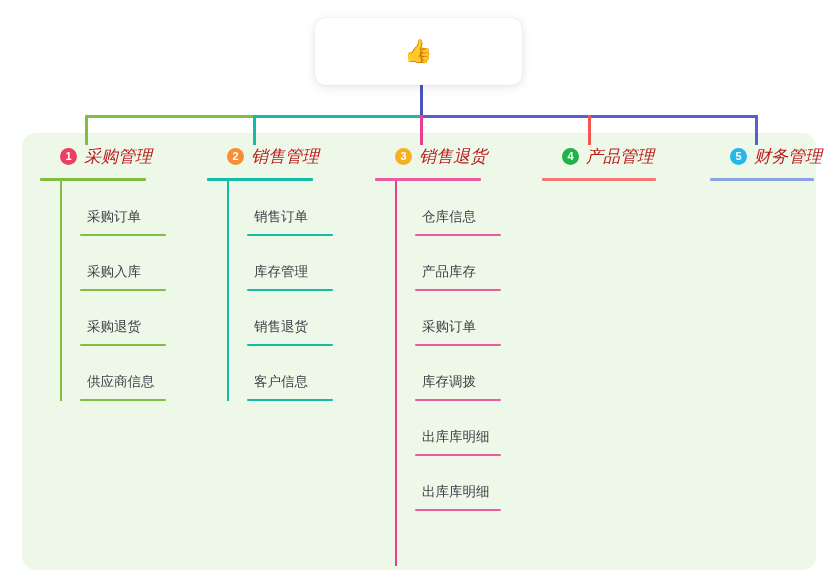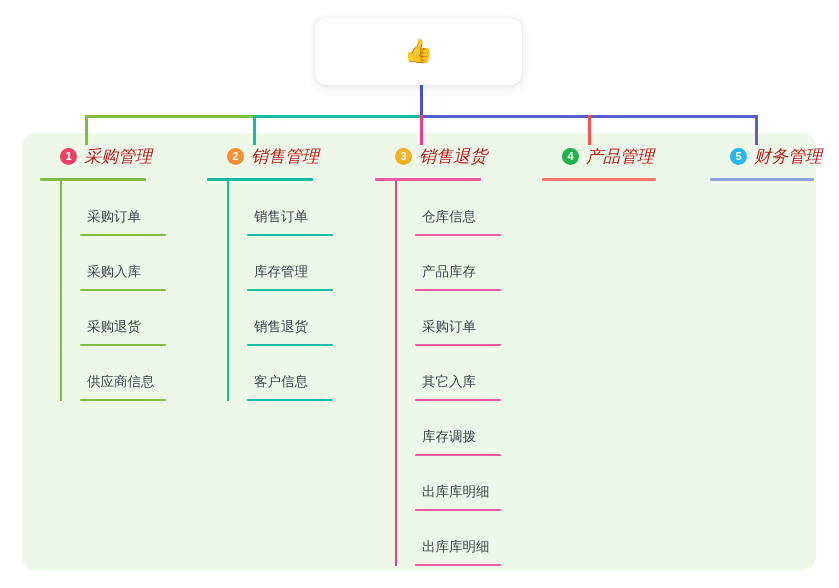--- a/index.html
+++ b/index.html
@@ -226,24 +226,20 @@
           </div>
           <div class="leaf">
             <span class="leaf-text">产品库存</span>
             <div class="leaf-rule" style="width: 86px; background: rgb(234, 91, 160);"></div>
           </div>
           <div class="leaf">
             <span class="leaf-text">采购订单</span>
             <div class="leaf-rule" style="width: 86px; background: rgb(234, 91, 160);"></div>
           </div>
           <div class="leaf">
-            <span class="leaf-text">其它入库</span>
-            <div class="leaf-rule" style="width: 86px; background: rgb(234, 91, 160);"></div>
-          </div>
-          <div class="leaf">
             <span class="leaf-text">库存调拨</span>
             <div class="leaf-rule" style="width: 86px; background: rgb(234, 91, 160);"></div>
           </div>
           <div class="leaf">
             <span class="leaf-text">出库库明细</span>
             <div class="leaf-rule" style="width: 86px; background: rgb(234, 91, 160);"></div>
           </div>
           <div class="leaf">
             <span class="leaf-text">出库库明细</span>
             <div class="leaf-rule" style="width: 86px; background: rgb(234, 91, 160);"></div>

